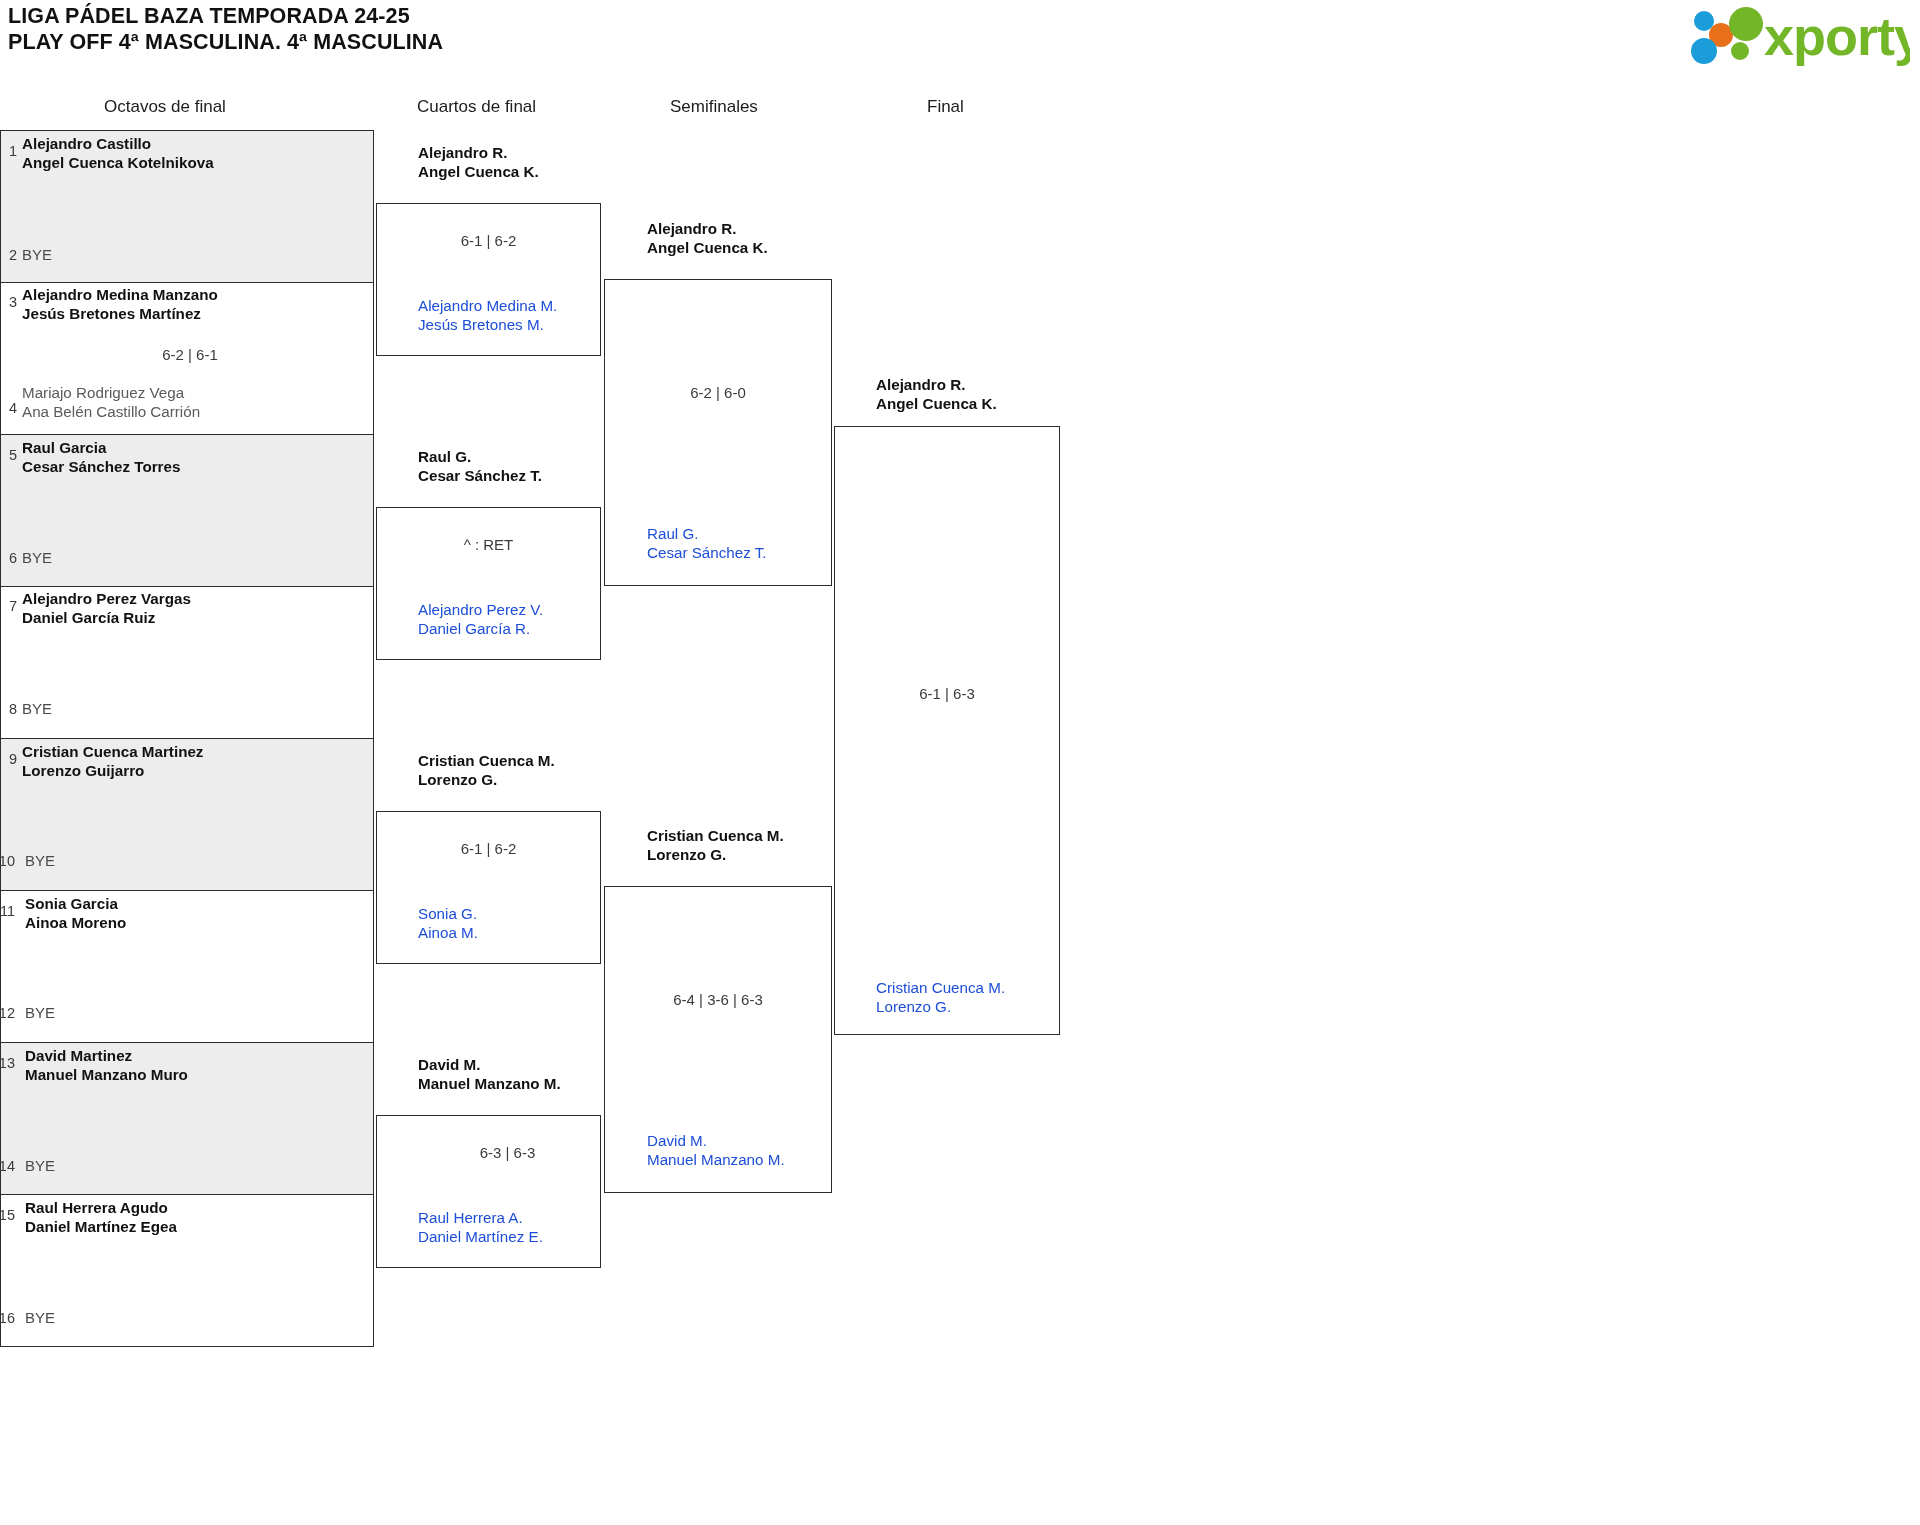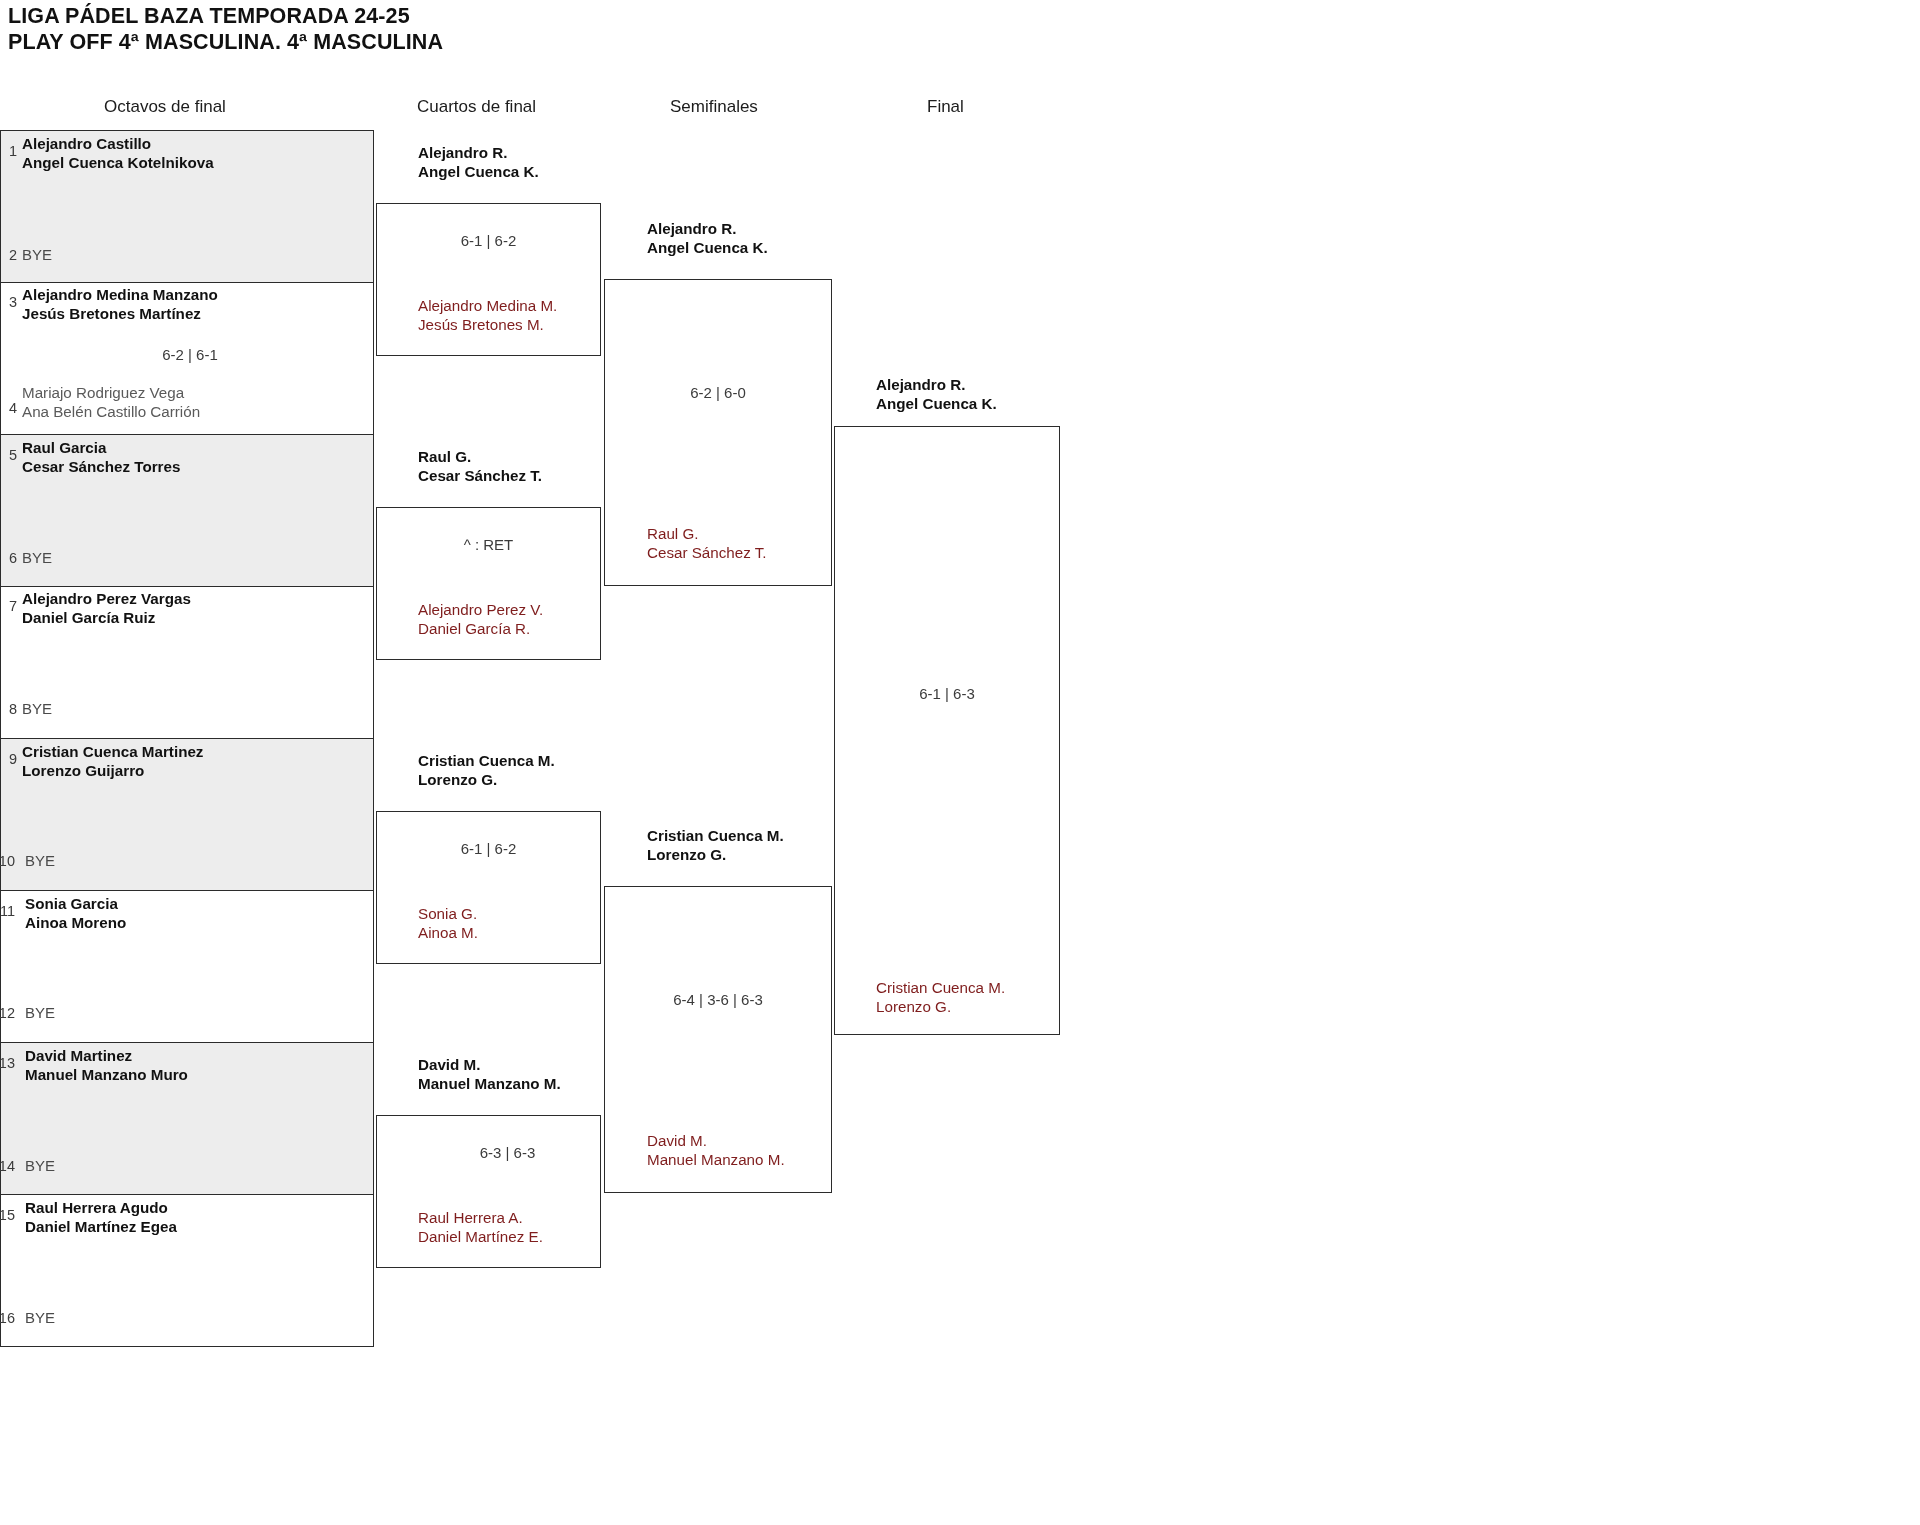--- a/index.html
+++ b/index.html
@@ -57,32 +57,42 @@
 
   .score{
     position:absolute;font-size:15px;color:#3b3b3b;line-height:18px;
     text-align:center;white-space:nowrap;
   }
 
   .adv{
     position:absolute;font-size:15.2px;line-height:18.4px;white-space:nowrap;margin-left:40px;
   }
   .adv.win{color:#111;font-weight:bold;}
-  .adv.lose{color:#7f1d1d;}
+  .adv.lose{color:#1d4ed8;}
 </style>
 </head>
 <body>
 
 <div class="page">
 
   <div class="title">
     <div>LIGA PÁDEL BAZA TEMPORADA 24-25</div>
     <div>PLAY OFF 4ª MASCULINA. 4ª MASCULINA</div>
   </div>
 
+  <div class="logo">
+    <svg width="224" height="62" viewBox="0 0 224 62" xmlns="http://www.w3.org/2000/svg">
+      <circle cx="18" cy="17" r="10" fill="#1b9dd9"></circle>
+      <circle cx="35" cy="31" r="12" fill="#e8701a"></circle>
+      <circle cx="60" cy="20" r="17" fill="#73b729"></circle>
+      <circle cx="18" cy="47" r="13" fill="#1b9dd9"></circle>
+      <circle cx="54" cy="47" r="9" fill="#73b729"></circle>
+      <text x="78" y="51" font-family="Liberation Sans, sans-serif" font-size="54" font-weight="bold" fill="#73b729" letter-spacing="-1">xporty</text>
+    </svg>
+  </div>
 
   <div class="round-head" style="left:104px;top:97px;">Octavos de final</div>
   <div class="round-head" style="left:417px;top:97px;">Cuartos de final</div>
   <div class="round-head" style="left:670px;top:97px;">Semifinales</div>
   <div class="round-head" style="left:927px;top:97px;">Final</div>
 
   <div class="r1box shaded" style="left:0px;top:130px;width:374px;height:153px;"></div>
   <div class="seed" style="left:-1px;top:143px;">1</div>
   <div class="team win" style="left:22px;top:135px;">Alejandro Castillo</div>
   <div class="team win" style="left:22px;top:154px;">Angel Cuenca Kotelnikova</div>

